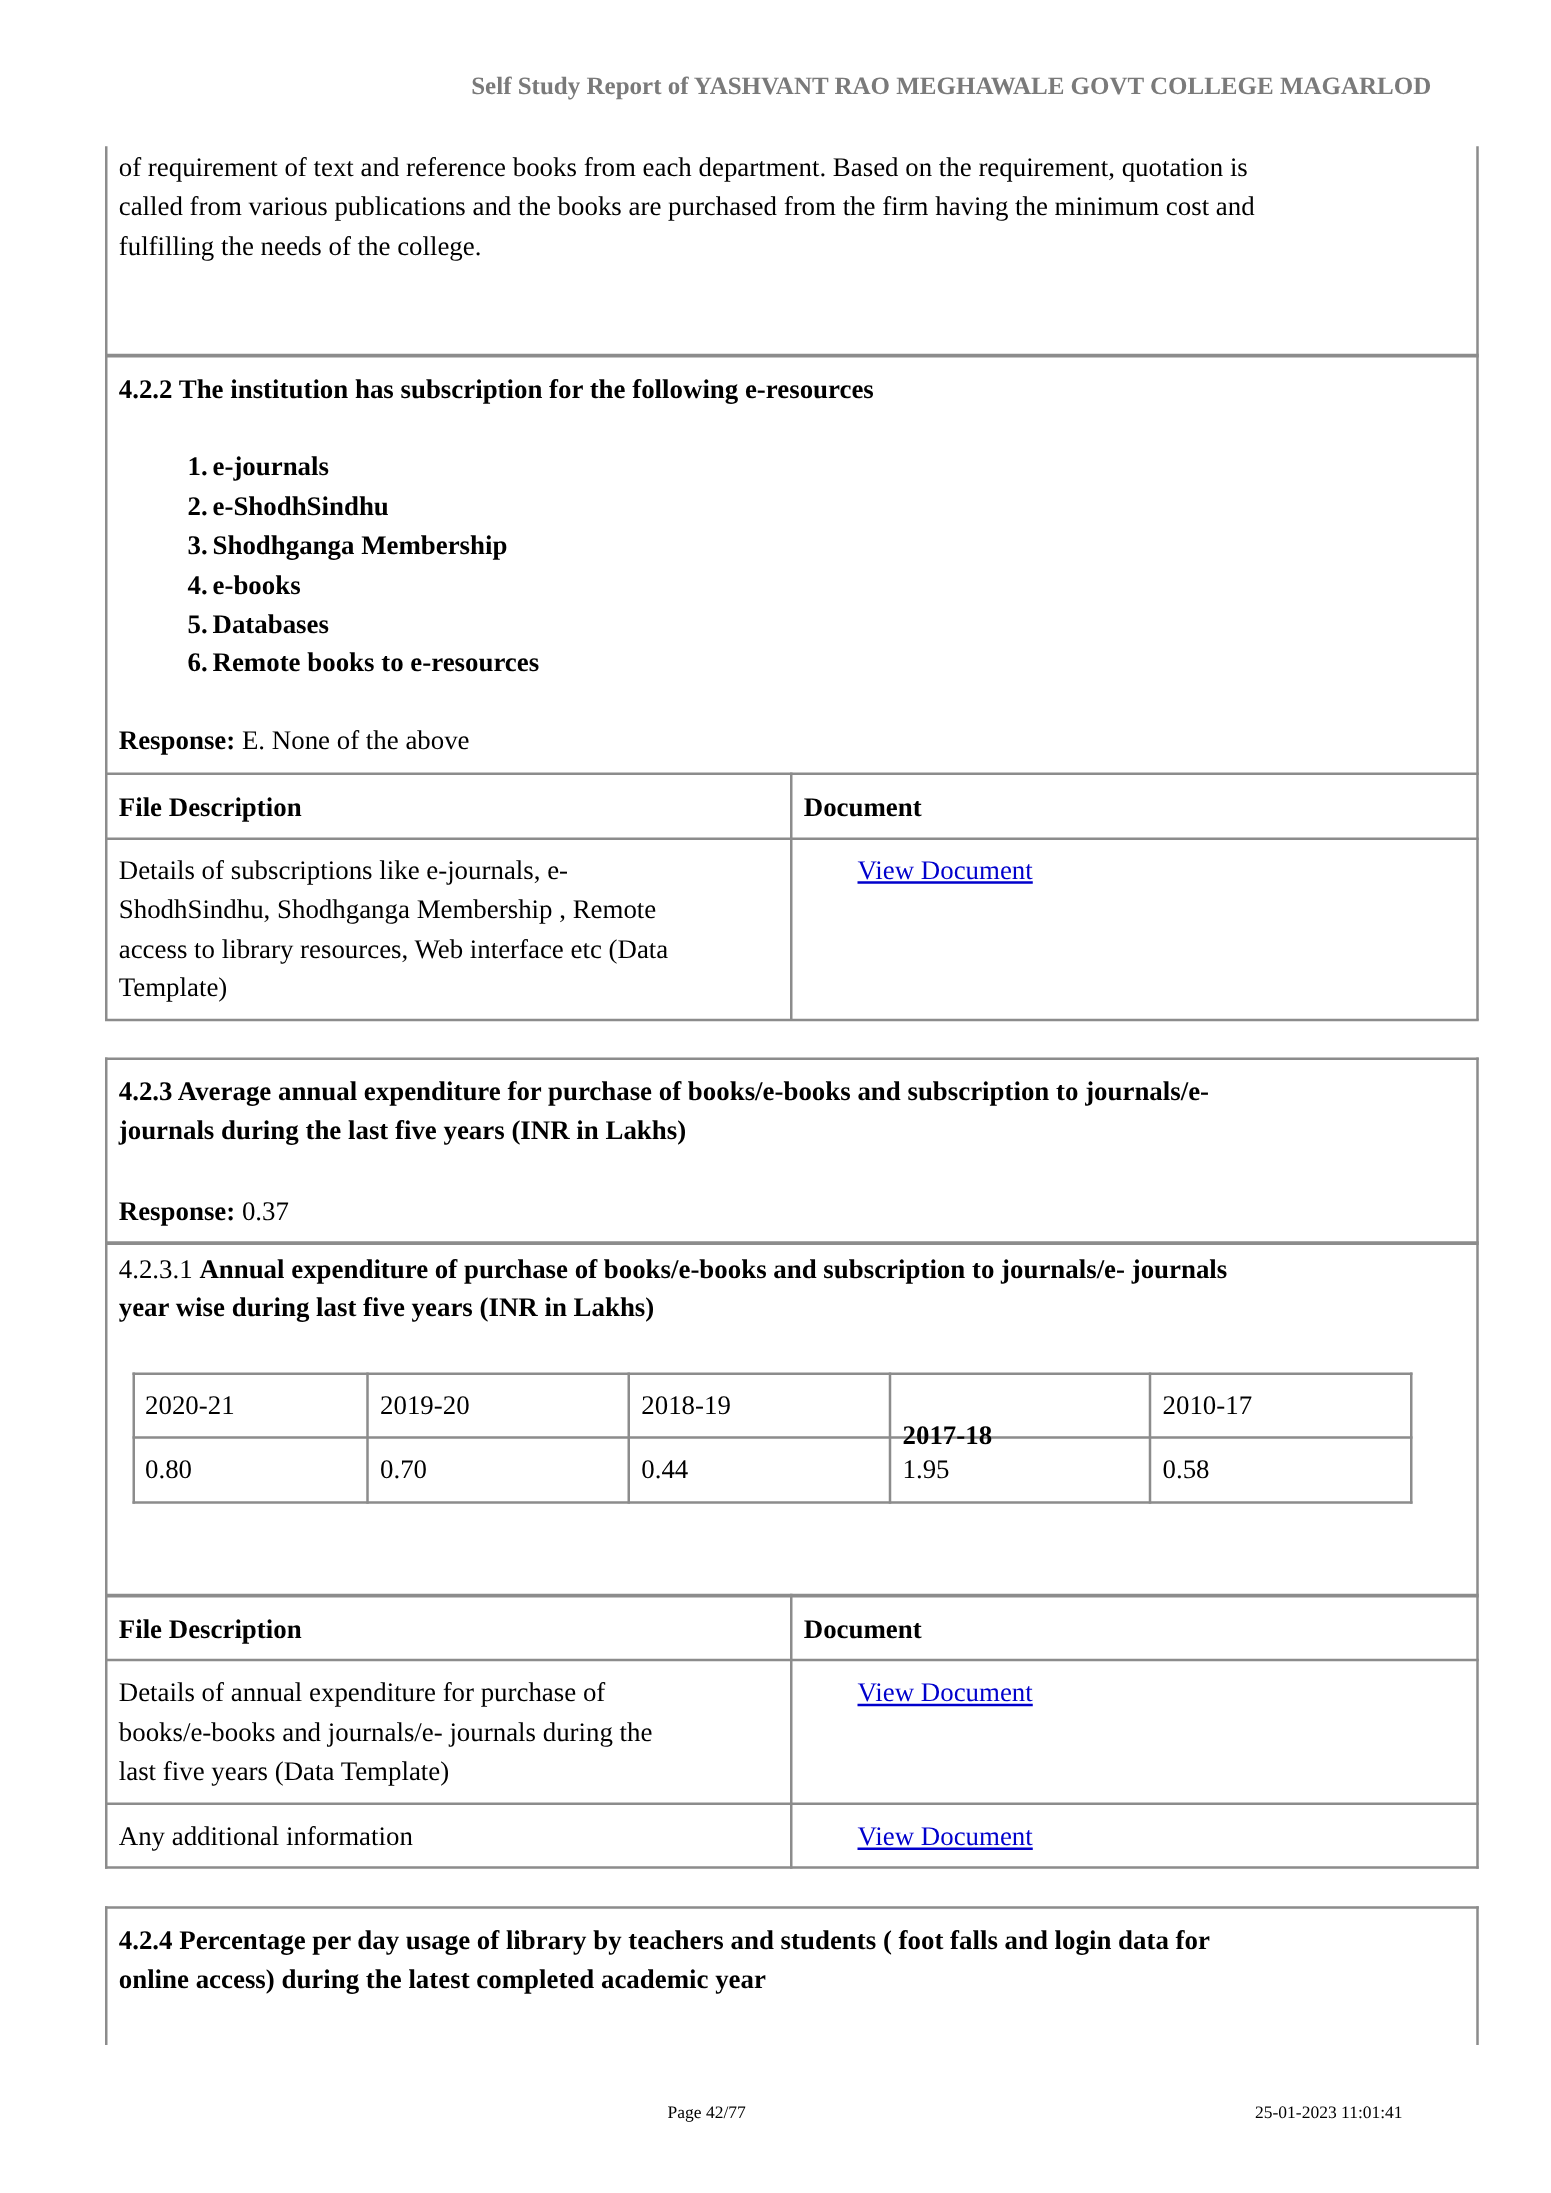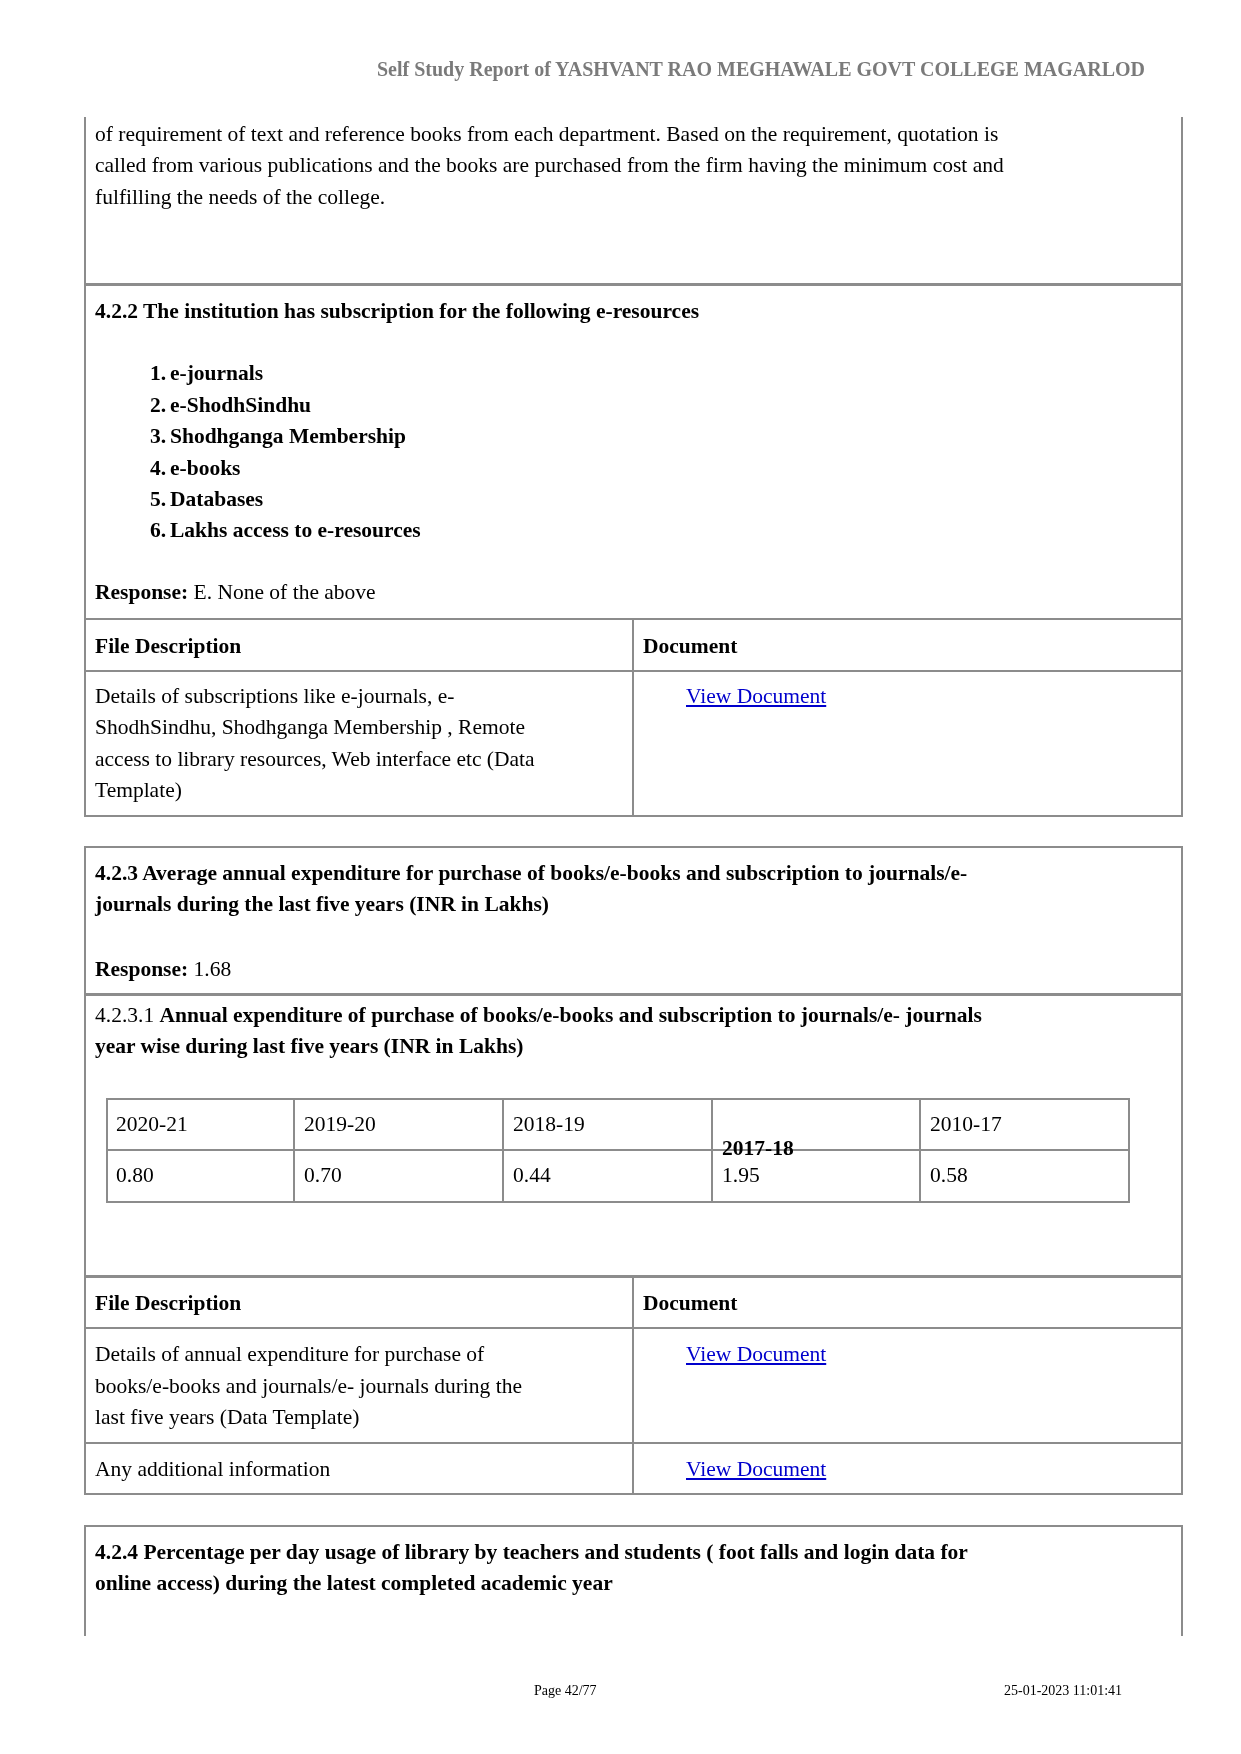--- a/index.html
+++ b/index.html
@@ -33,21 +33,21 @@
 <div class="ln-h3" style="left:84px; top:283px; width:1099px;"></div>
 
 <div class="txt b" style="left:95px; top:296px;">4.2.2 The institution has subscription for the following  e-resources</div>
 
 <div>
   <div class="list-item" style="top:358px;"><span class="num">1.</span><span>e-journals</span></div>
   <div class="list-item" style="top:390px;"><span class="num">2.</span><span>e-ShodhSindhu</span></div>
   <div class="list-item" style="top:421px;"><span class="num">3.</span><span>Shodhganga Membership</span></div>
   <div class="list-item" style="top:453px;"><span class="num">4.</span><span>e-books</span></div>
   <div class="list-item" style="top:484px;"><span class="num">5.</span><span>Databases</span></div>
-  <div class="list-item" style="top:515px;"><span class="num">6.</span><span>Lakhs access to e-resources</span></div>
+  <div class="list-item" style="top:515px;"><span class="num">6.</span><span>Remote books to e-resources</span></div>
 </div>
 
 <div class="txt" style="left:95px; top:577px;"><span class="b">Response:</span><span> E. None of the above</span></div>
 
 <div class="ln-h" style="left:84px; top:618px; width:1099px;"></div>
 <div class="ln-v" style="left:632px; top:618px; height:198px;"></div>
 <div class="cell b" style="left:95px; top:631px;">File Description</div>
 <div class="cell b" style="left:643px; top:631px;">Document</div>
 <div class="ln-h" style="left:84px; top:670px; width:1099px;"></div>
 
@@ -59,21 +59,21 @@
 
 <div class="ln-h" style="left:84px; top:815px; width:1099px;"></div>
 
 <div class="ln-h" style="left:84px; top:846px; width:1099px;"></div>
 <div class="ln-v" style="left:84px; top:846px; height:649px;"></div>
 <div class="ln-v" style="left:1181px; top:846px; height:649px;"></div>
 
 <div class="txt b" style="left:95px; top:858px;">4.2.3 Average annual expenditure for purchase of books/e-books and subscription to journals/e-</div>
 <div class="txt b" style="left:95px; top:889px;">journals during the last five years (INR in Lakhs)</div>
 
-<div class="txt" style="left:95px; top:954px;"><span class="b">Response:</span><span> 1.68</span></div>
+<div class="txt" style="left:95px; top:954px;"><span class="b">Response:</span><span> 0.37</span></div>
 
 <div class="ln-h3" style="left:84px; top:993px; width:1099px;"></div>
 
 <div class="txt" style="left:95px; top:1000px;"><span>4.2.3.1 </span><span class="b">Annual expenditure of purchase of books/e-books and subscription to journals/e- journals</span></div>
 <div class="txt b" style="left:95px; top:1031px;">year wise during last five years (INR in Lakhs)</div>
 
 <div>
   <div class="ln-h" style="left:106px; top:1098px; width:1024px;"></div>
   <div class="ln-h" style="left:106px; top:1149px; width:1024px;"></div>
   <div class="ln-h" style="left:106px; top:1201px; width:1024px;"></div>

